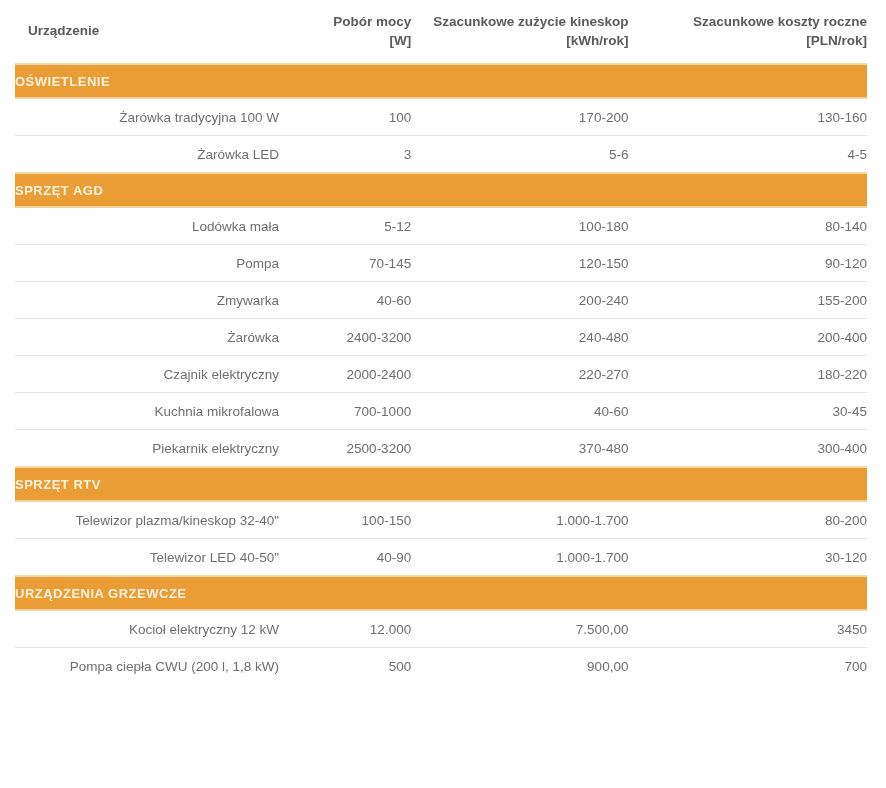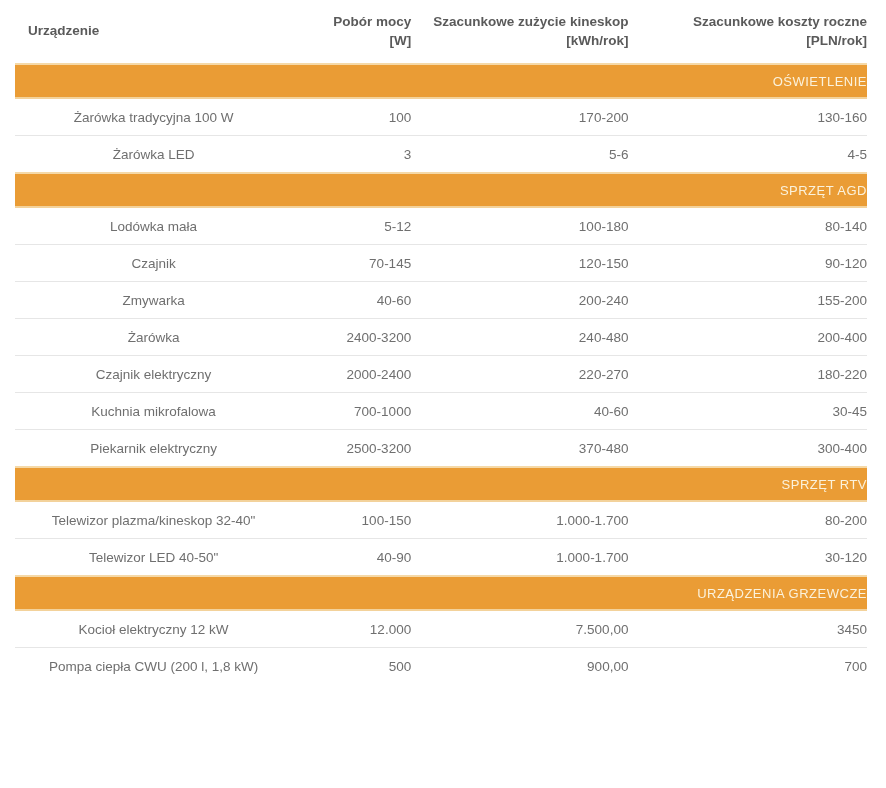--- a/index.html
+++ b/index.html
@@ -38,37 +38,37 @@
     padding: 0;
   }
   thead th.col1 { text-align: left; padding-left: 13px; }
   thead th.colc { text-align: right; }
 
   tr.section-row td {
     background: #EA9C35;
     border-top: 2px solid #F5D9A8;
     border-bottom: 2px solid #F3D29B;
     height: 32px;
-    text-align: right;
+    text-align: left;
     vertical-align: middle;
     color: #FBF2DC;
     font-size: 13px;
-    font-weight: 400;
+    font-weight: 700;
     letter-spacing: 0.5px;
     padding: 0;
   }
   tbody td.data-cell {
     height: 36px;
     border-bottom: 1px solid #E6E6E6;
     color: #6F6F6F;
     font-size: 13.5px;
     vertical-align: middle;
     padding: 0;
   }
-  tbody td.col1 { text-align: center; padding-left: 13px; }
+  tbody td.col1 { text-align: right; padding-left: 13px; }
   tbody td.colc { text-align: right; }
   tbody tr.last-row td { border-bottom: none; }
 </style>
 </head>
 <body>
 
 <div class="page">
   <div class="table-wrap">
     <table class="energy-table">
       <colgroup>
@@ -117,21 +117,21 @@
         <tr class="section-row">
           <td colspan="4">SPRZĘT AGD</td>
         </tr>
         <tr>
           <td class="data-cell col1">Lodówka mała</td>
           <td class="data-cell colc">5-12</td>
           <td class="data-cell colc">100-180</td>
           <td class="data-cell colc">80-140</td>
         </tr>
         <tr>
-          <td class="data-cell col1">Czajnik</td>
+          <td class="data-cell col1">Pompa</td>
           <td class="data-cell colc">70-145</td>
           <td class="data-cell colc">120-150</td>
           <td class="data-cell colc">90-120</td>
         </tr>
         <tr>
           <td class="data-cell col1">Zmywarka</td>
           <td class="data-cell colc">40-60</td>
           <td class="data-cell colc">200-240</td>
           <td class="data-cell colc">155-200</td>
         </tr>

